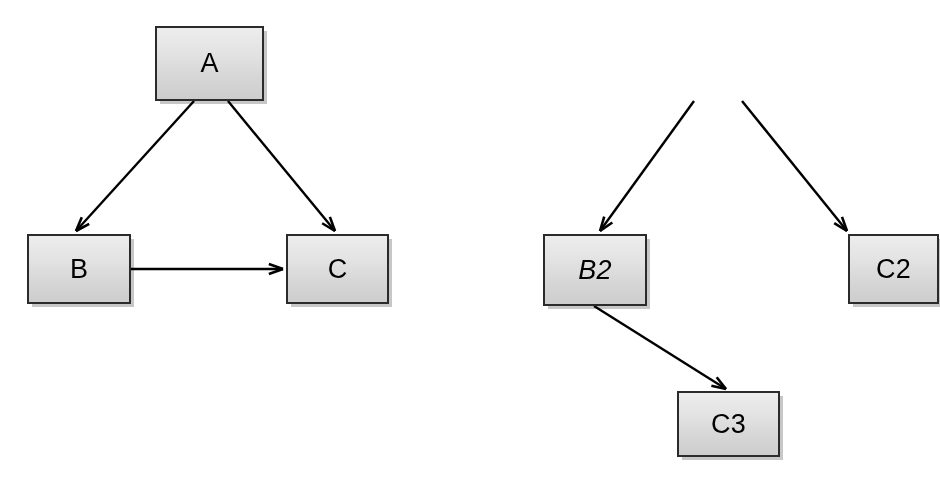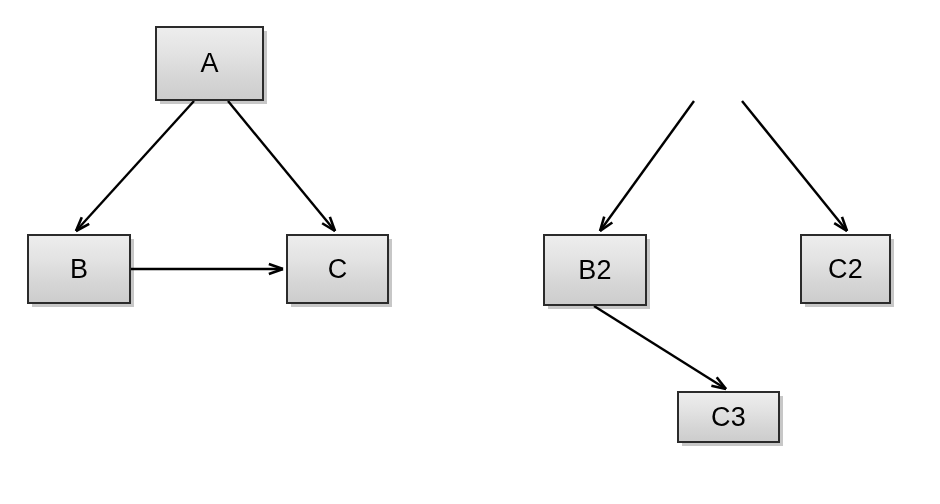--- a/index.html
+++ b/index.html
@@ -89,23 +89,23 @@
   <div class="node" style="left: 155px; top: 26px; width: 109px; height: 75px;">
     <span class="node-label">A</span>
   </div>
   <div class="node" style="left: 27px; top: 234px; width: 104px; height: 70px;">
     <span class="node-label">B</span>
   </div>
   <div class="node" style="left: 286px; top: 234px; width: 103px; height: 70px;">
     <span class="node-label">C</span>
   </div>
 
-  <div class="node" style="left: 543px; top: 234px; width: 104px; height: 72px;">
+  <div class="node" style="left: 543px; top: 234px; width: 104px; height: 72px; font-style: italic;">
     <span class="node-label">B2</span>
   </div>
-  <div class="node" style="left: 800px; top: 234px; width: 91px; height: 70px;">
+  <div class="node" style="left: 848px; top: 234px; width: 91px; height: 70px;">
     <span class="node-label">C2</span>
   </div>
-  <div class="node" style="left: 677px; top: 391px; width: 103px; height: 52px;">
+  <div class="node" style="left: 677px; top: 391px; width: 103px; height: 66px;">
     <span class="node-label">C3</span>
   </div>
 
 </div>
 
 </body></html>

